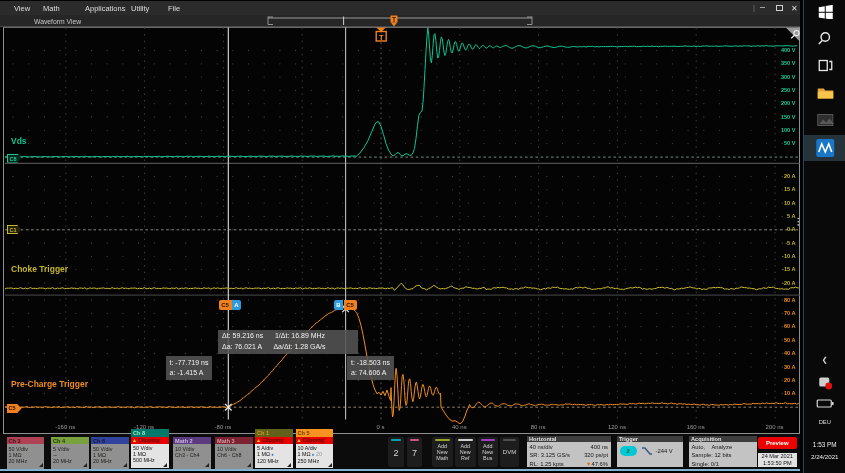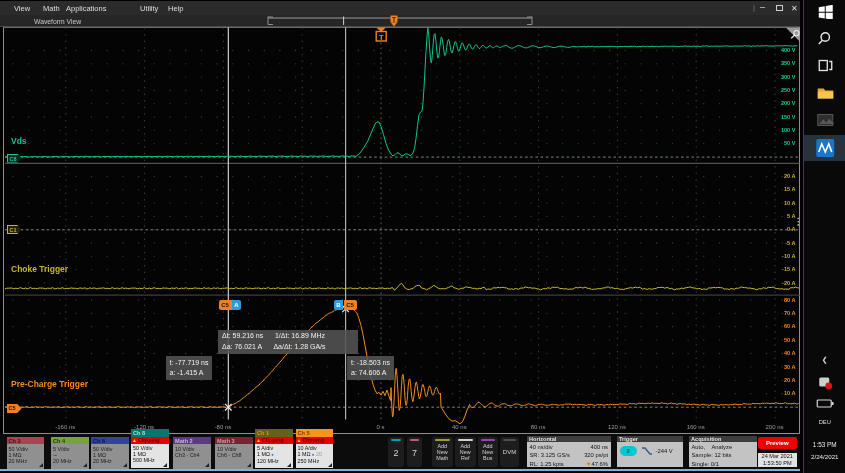--- a/index.html
+++ b/index.html
@@ -33,23 +33,23 @@
   .panel .pbd{height:25px;background:#c3c3c3;color:#161616;font-size:5.8px;line-height:8.3px;padding:0.5px 3px 0 3px;position:relative;}
   
   #taskbar{position:absolute;left:802.5px;top:0;width:42.5px;height:473px;background:#090909;border-left:1px solid #1d4a5c;}
   .tbicon{position:absolute;left:0;width:42.5px;text-align:center;}
 </style></head>
 <body>
 
 <div id="menubar">
   <span style="left:14px">View</span>
     <span style="left:43px">Math</span>
-  <span style="left:66px">Applications</span>
-    <span style="left:140px">Utility</span>
-  <span style="left:168px">Help</span>
+  <span style="left:85px">Applications</span>
+    <span style="left:131px">Utility</span>
+  <span style="left:168px">File</span>
   <span style="left:753px;top:2px;color:#777">|</span>
   <span style="left:760px;top:1px;font-size:9px">–</span>
   <span style="left:776px;top:3.5px;width:7px;height:6.5px;border:1px solid #cfcfcf"></span>
   <span style="left:791px;font-size:8px">✕</span>
 </div>
 <div id="tabrow">
   <div class="abs" style="left:34px;top:3px;font-size:6.8px;color:#c9c9c9">Waveform View</div>
   <svg class="abs" style="left:0;top:0" width="800" height="12" viewBox="0 0 800 12">
     <path d="M268 1.5 v8 M268 2 h5 M268 9.5 h5 M532 1.5 v8 M532 2 h-5 M532 9.5 h-5" stroke="#909090" stroke-width="1" fill="none"></path>
     <line x1="268" y1="3" x2="532" y2="3" stroke="#9a9a9a" stroke-width="1"></line>

